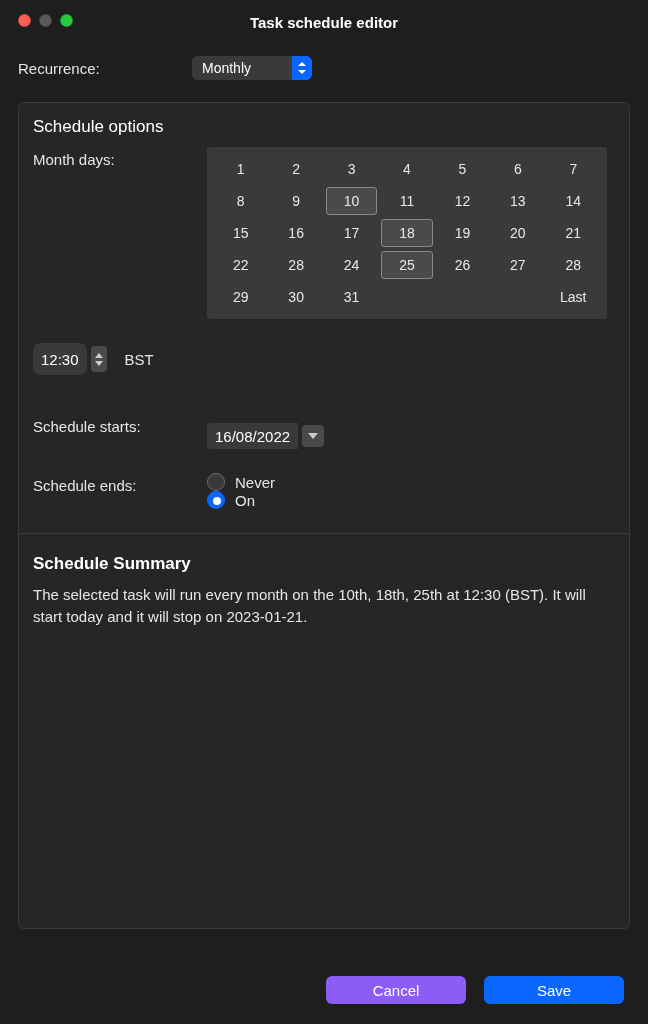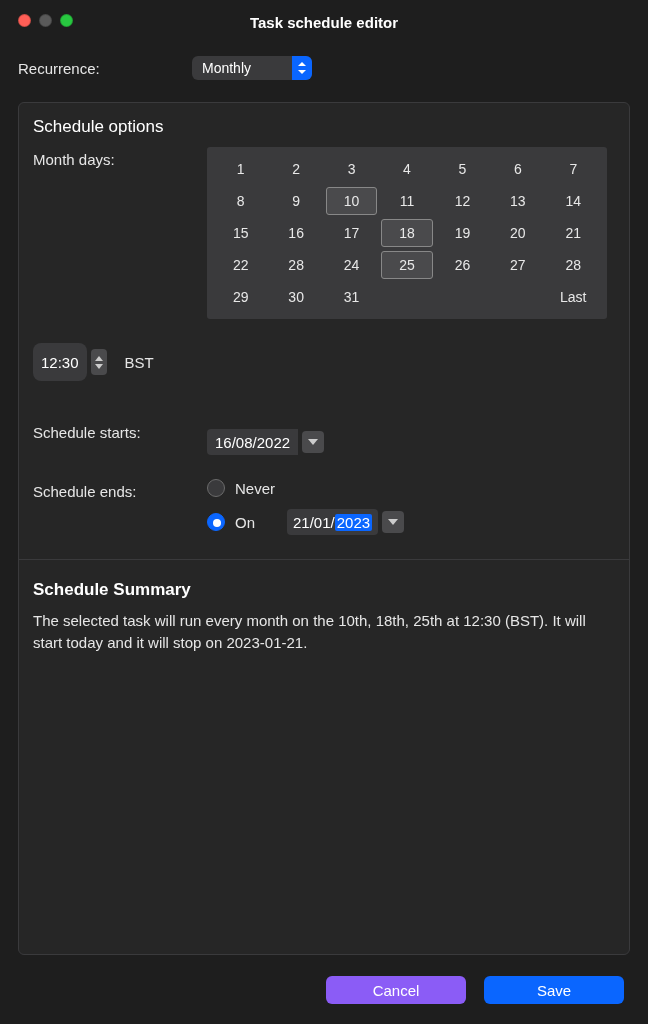--- a/index.html
+++ b/index.html
@@ -29,34 +29,34 @@
     .panel-title { font-weight: 400; font-size: 17px; color: #fff; margin-bottom: 10px; }
 
     .opt-row { display: flex; margin-top: 8px; }
     .opt-label { width: 174px; font-size: 15px; color: #e6e6e6; padding-top: 4px; }
 
     .daygrid { background: #3a3a3c; border-radius: 3px; padding: 6px; display: grid; grid-template-columns: repeat(7, 1fr); grid-auto-rows: 32px; gap: 0; width: 400px; }
     .day { display: flex; align-items: center; justify-content: center; font-size: 14px; color: #e8e8e8; cursor: pointer; border: 1px solid transparent; border-radius: 3px; margin: 2px; }
     .day.selected { border: 1px solid #888; background: #4a4a4c; }
 
     .time-row { display: flex; align-items: center; margin-top: 24px; }
-    .time-input { background: #3a3a3c; border-radius: 8px; padding: 2px 8px; height: 38px; display: flex; align-items: center; font-size: 15px; color: #fff; }
+    .time-input { background: #3a3a3c; border-radius: 8px; padding: 2px 8px; height: 32px; display: flex; align-items: center; font-size: 15px; color: #fff; }
     .stepper { background: #4a4a4c; border-radius: 4px; width: 16px; height: 26px; margin-left: 4px; display: flex; flex-direction: column; align-items: center; justify-content: center; gap:3px; }
     .stepper .up { width:0; height:0; border-left:4px solid transparent; border-right:4px solid transparent; border-bottom:5px solid #ccc; }
     .stepper .down { width:0; height:0; border-left:4px solid transparent; border-right:4px solid transparent; border-top:5px solid #ccc; }
     .tz { margin-left: 18px; font-size: 15px; color: #e6e6e6; }
 
     .date-row { display: flex; align-items: center; margin-top: 24px; }
     .date-pill { display: inline-flex; align-items: center; margin-top: 24px; }
     .date-text { background: #3a3a3c; border-radius: 4px 0 0 4px; padding: 2px 8px; height: 26px; display: flex; align-items: center; font-size: 15px; color: #fff; }
     .date-dd { background: #4a4a4c; border-radius: 4px; width: 22px; height: 22px; margin-left: 4px; display: flex; align-items: center; justify-content: center; }
     .chev-down { width:0; height:0; border-left:5px solid transparent; border-right:5px solid transparent; border-top:6px solid #ccc; }
 
     .ends-row { display: flex; margin-top: 24px; }
-    .radio-group { display: flex; flex-direction: column; gap: 12px; }
+    .radio-group { display: flex; flex-direction: column; }
     .radio-line { display: flex; align-items: center; gap: 10px; }
     .radio { width: 18px; height: 18px; border-radius: 50%; border: 1px solid #6b6b6b; background: #3a3a3c; position: relative; }
     .radio.checked { background: #0a66ff; border-color: #0a66ff; }
     .radio.checked::after { content:""; position:absolute; top:5px; left:5px; width:8px; height:8px; border-radius:50%; background:#fff; }
     .radio-label { font-size: 15px; color: #e6e6e6; }
 
     .on-date { display: inline-flex; align-items: center; margin-left: 22px; }
     .on-date-text { background: #3a3a3c; border-radius: 4px; padding: 2px 6px; height: 26px; display: flex; align-items: center; font-size: 15px; color: #fff; }
     .on-date-text .hl { background: #0a66ff; color: #fff; border-radius: 2px; padding: 0 2px; }
 
@@ -160,29 +160,20 @@
     <div class="ends-row">
       <div class="opt-label">Schedule ends:</div>
       <div class="radio-group">
         <div class="radio-line">
           <div class="radio"></div>
           <div class="radio-label">Never</div>
         </div>
         <div class="radio-line">
           <div class="radio checked"></div>
           <div class="radio-label">On</div>
-          <div class="on-date">
-            <div class="on-date-text">
-              <span>21/01/</span>
-                <span class="hl">2023</span>
-            </div>
-            <div class="date-dd" style="margin-left:4px;">
-                <div class="chev-down"></div>
-              </div>
-          </div>
         </div>
       </div>
     </div>
 
     <div class="divider"></div>
 
     <div class="summary-title">Schedule Summary</div>
     <div class="summary-body">The selected task will run every month on the 10th, 18th, 25th at 12:30 (BST). It will start today and it will stop on 2023-01-21.</div>
 
   </div>

